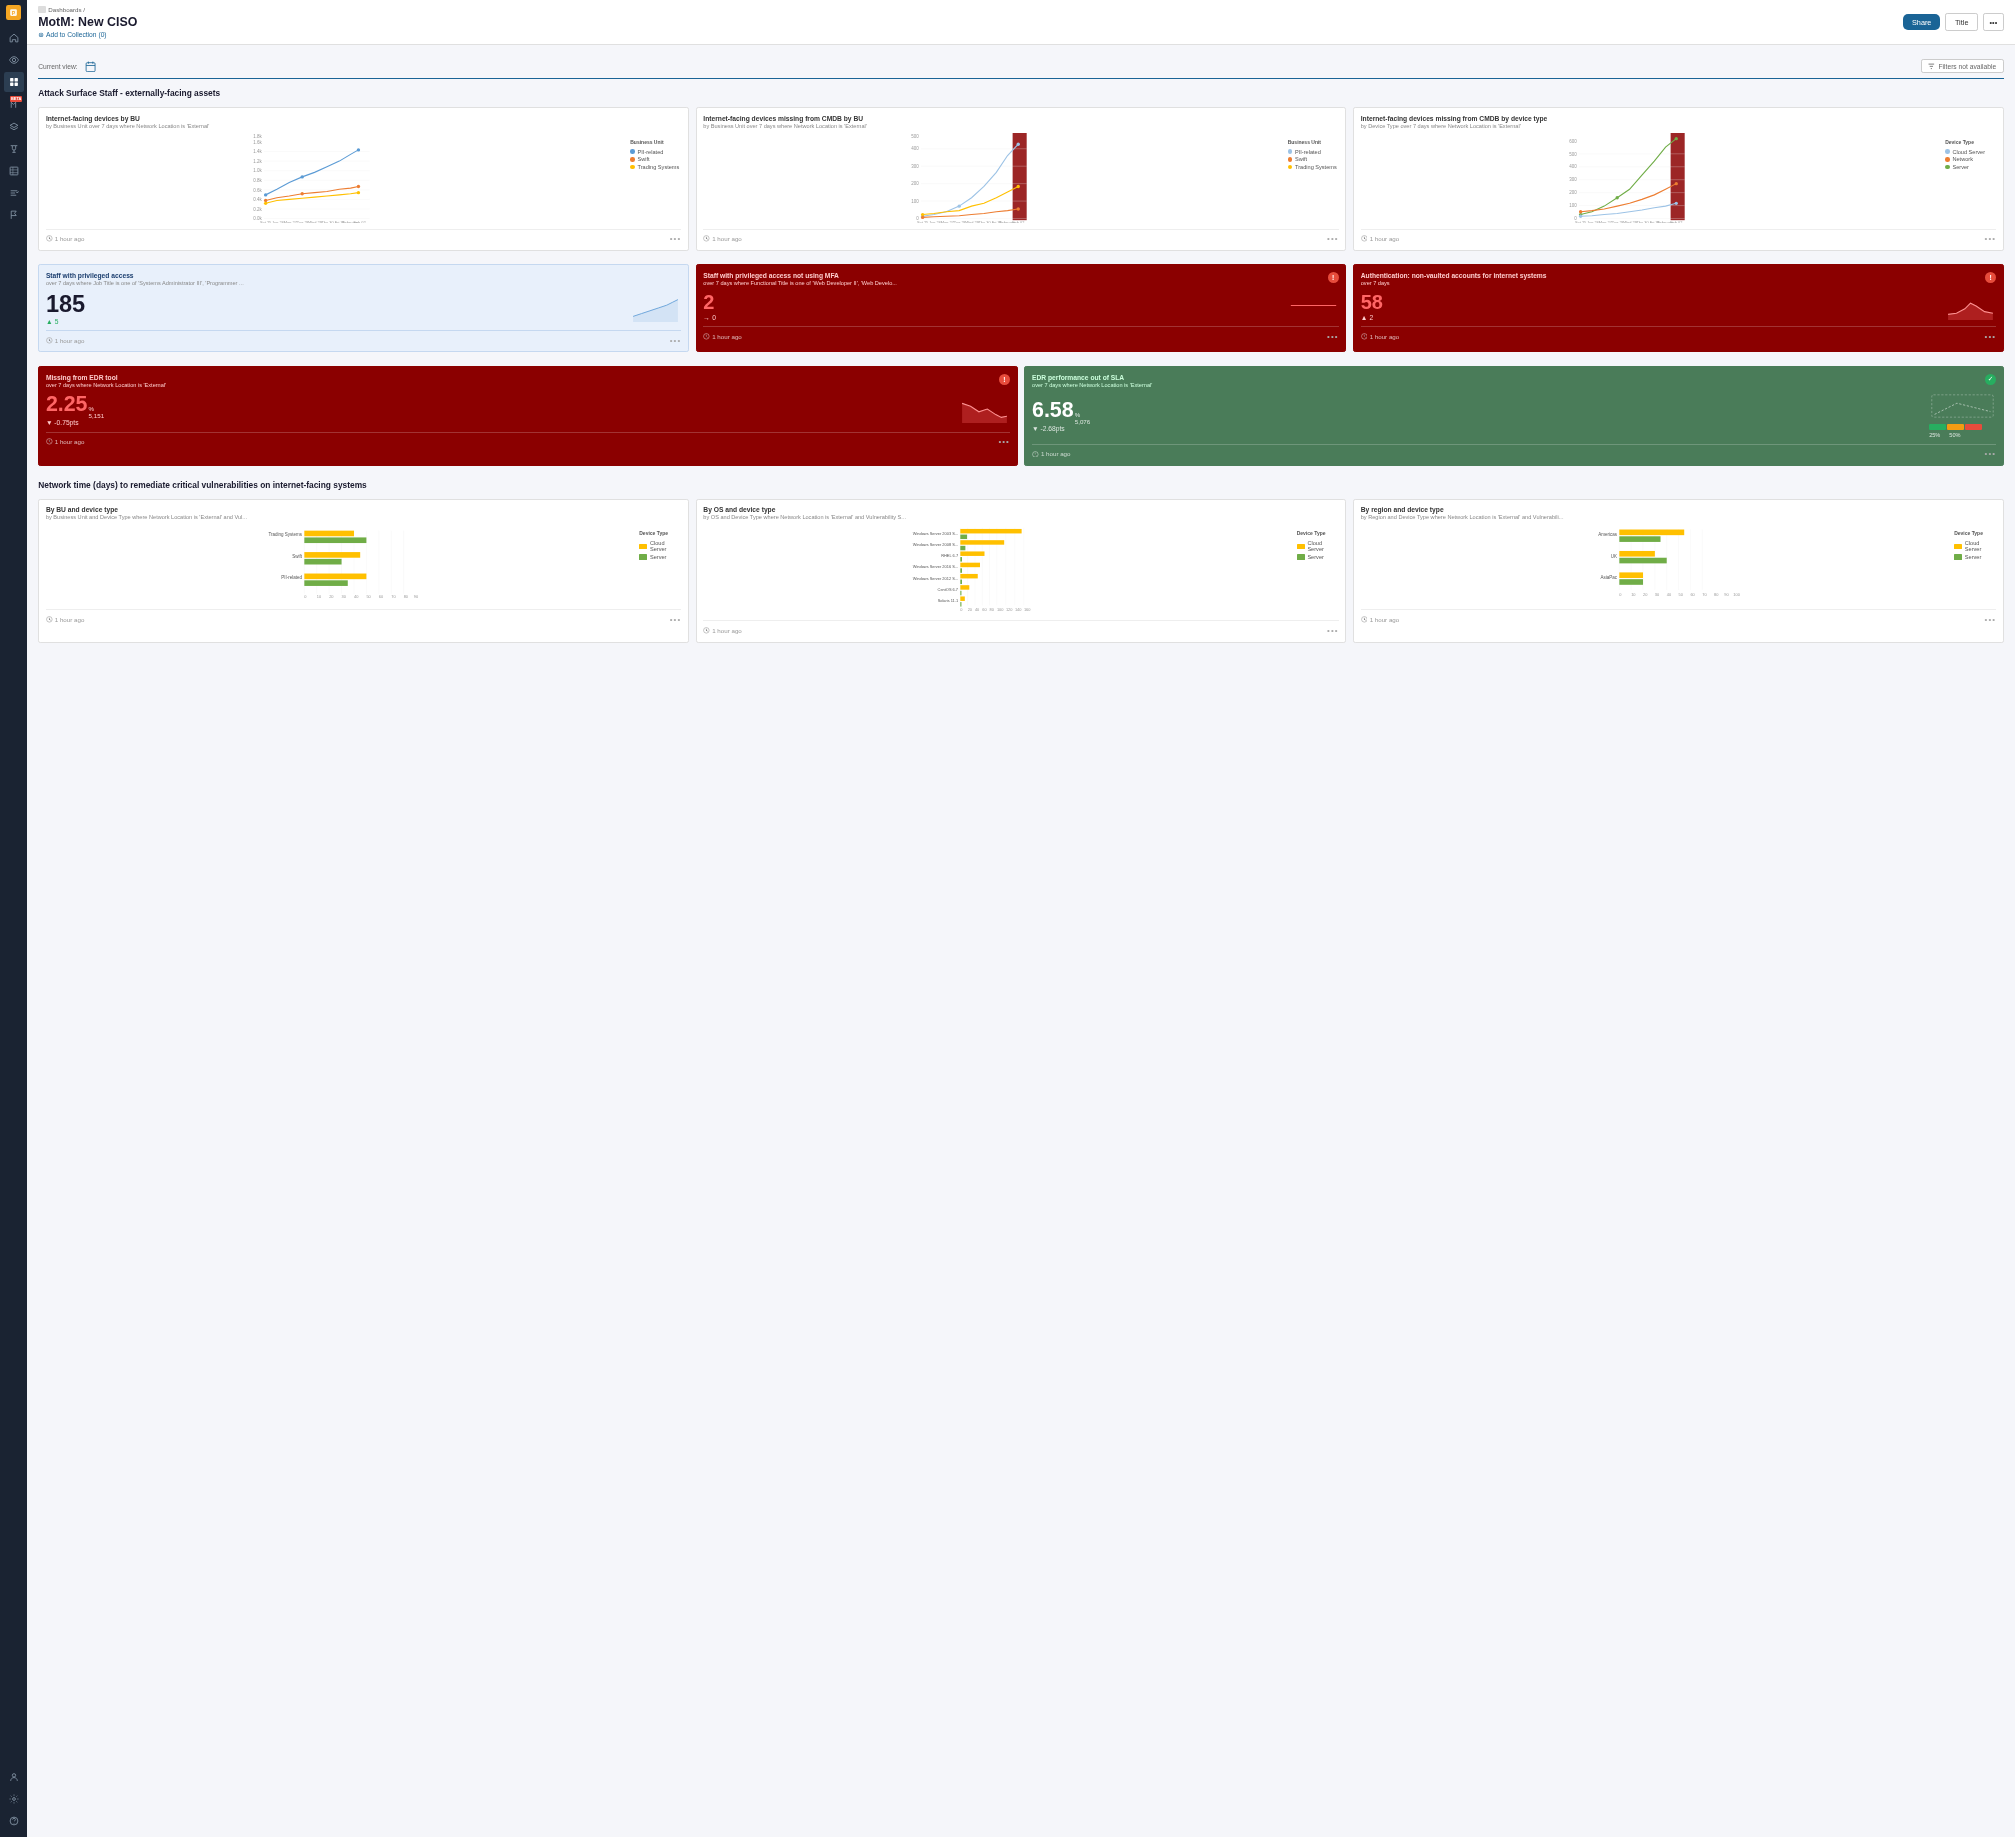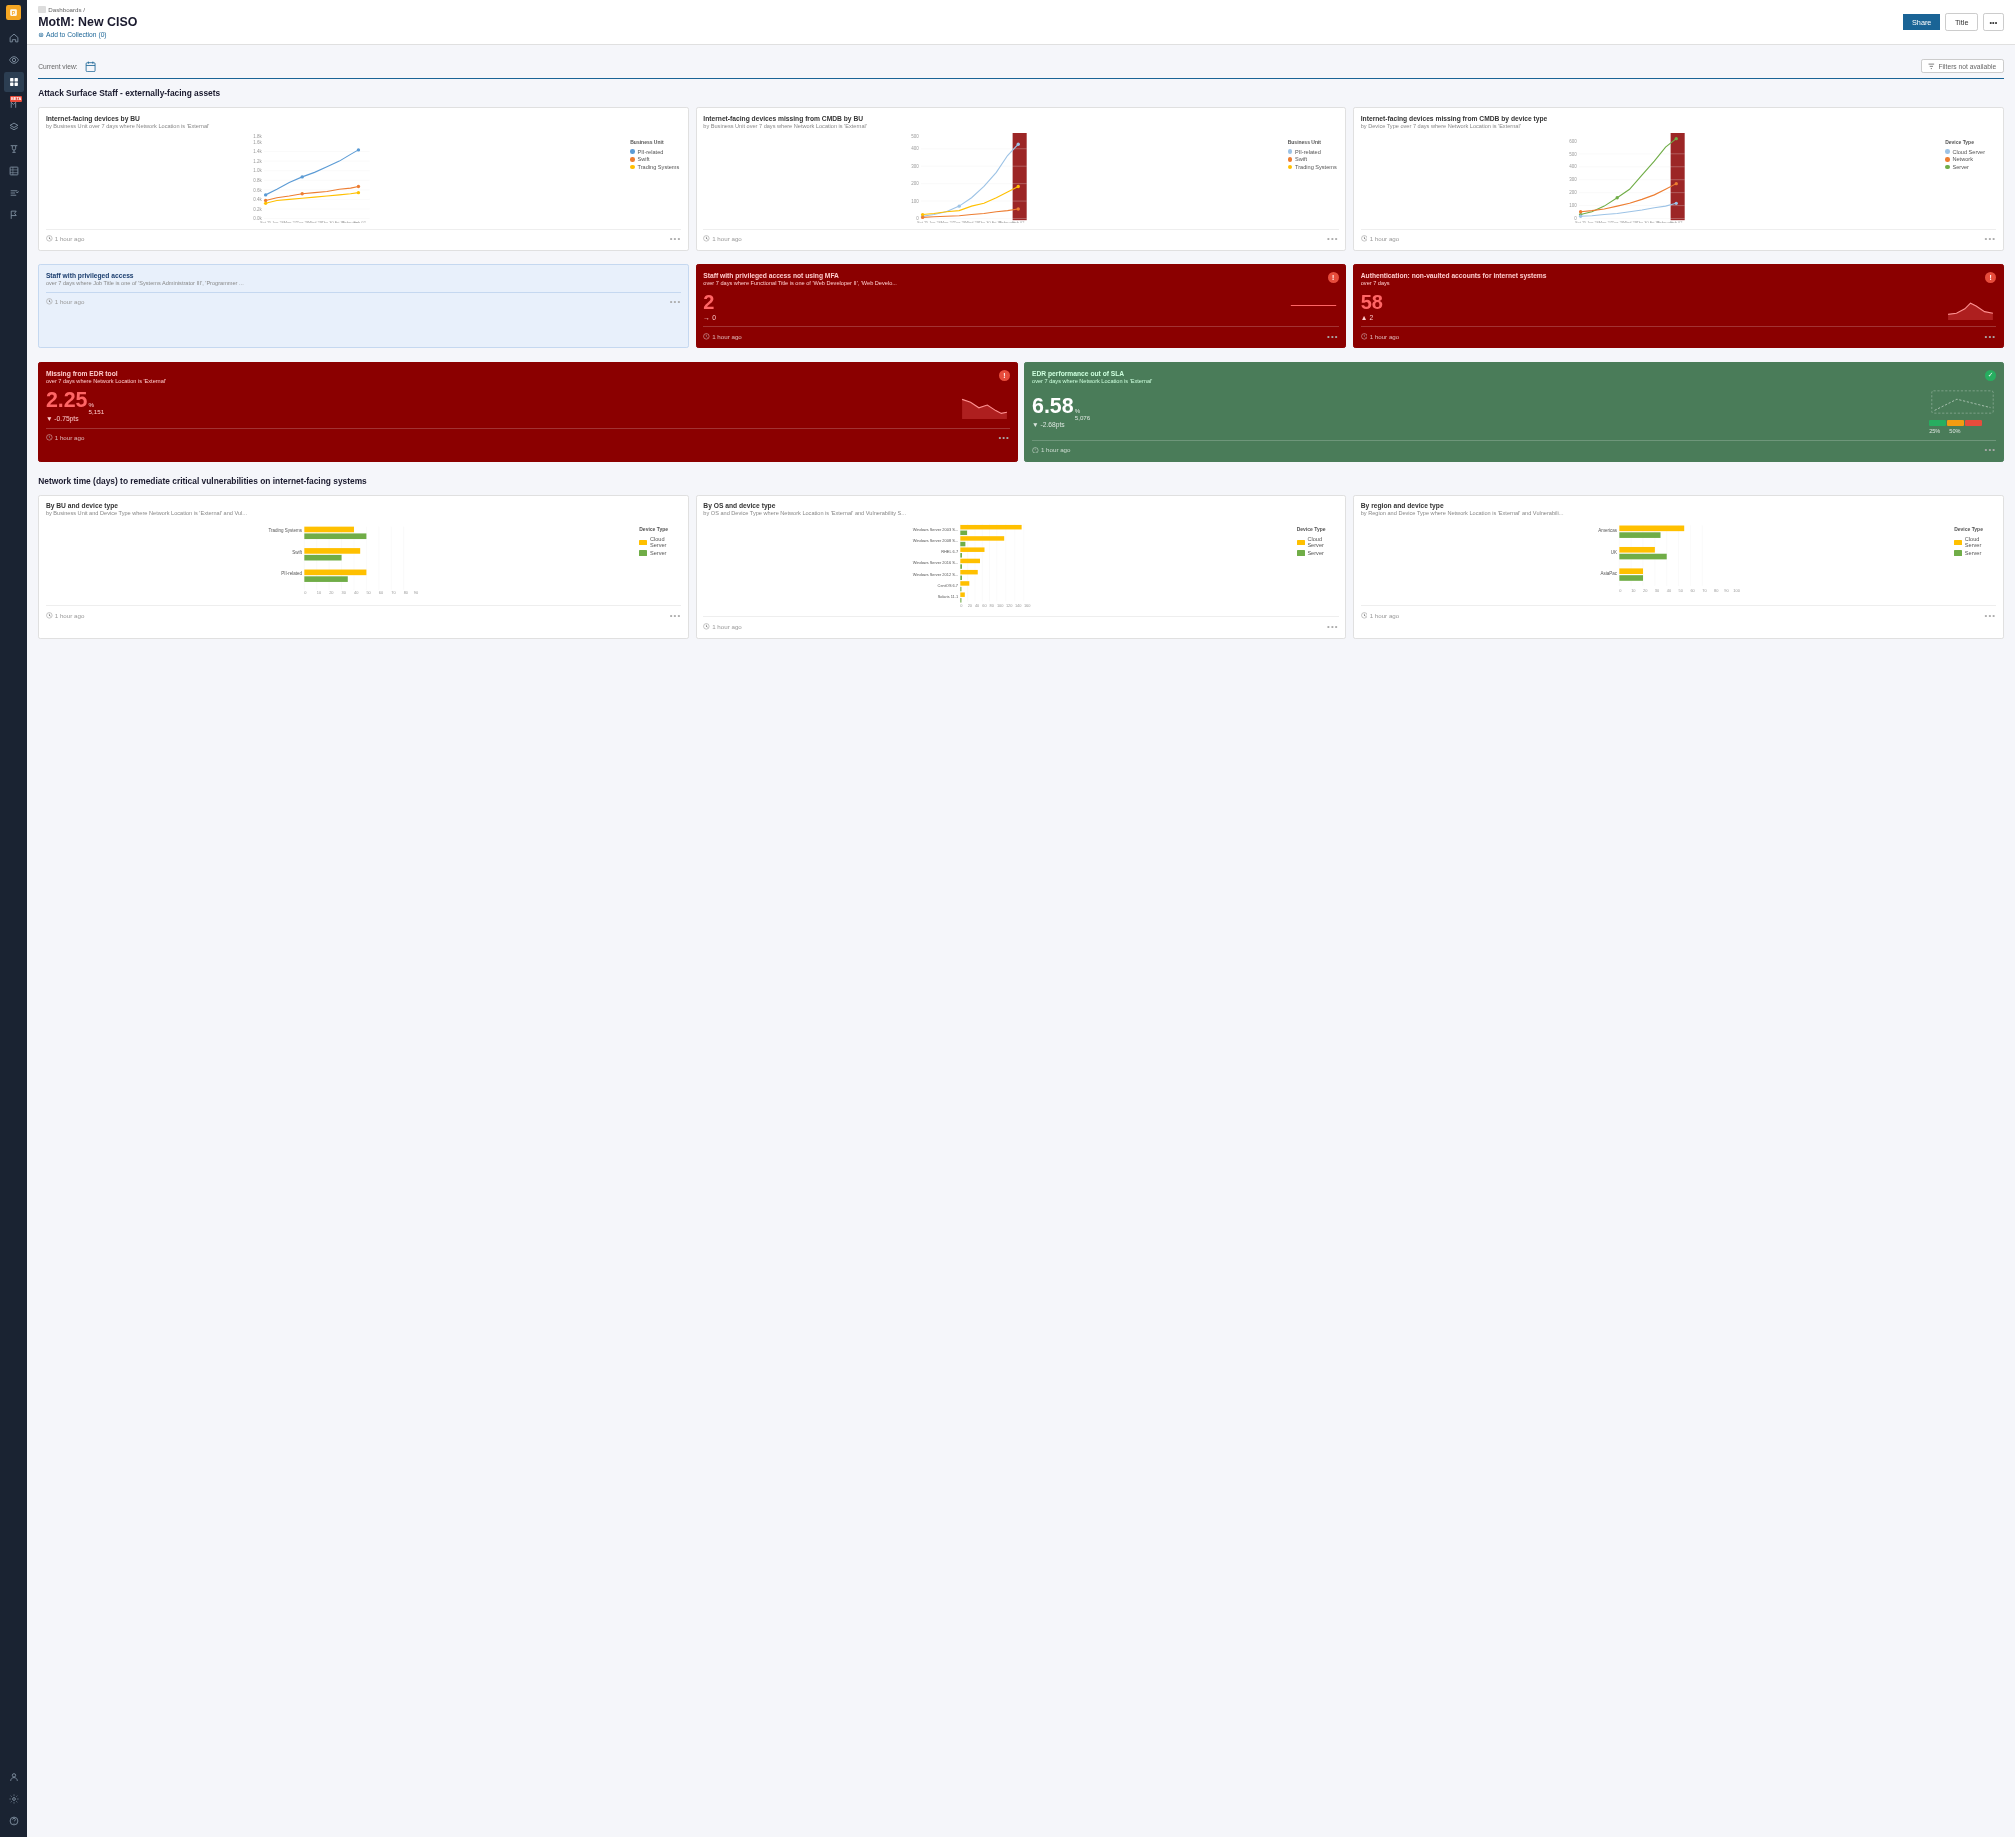--- a/index.html
+++ b/index.html
@@ -17,21 +17,21 @@
     
     .main { flex: 1; overflow-y: auto; display: flex; flex-direction: column; }
 
     
     .header { background: #fff; border-bottom: 0.6px solid #e0e0e0; padding: 5.6px 11.2px; display: flex; justify-content: space-between; align-items: center; flex-shrink: 0; gap: 28px; }
     .header-left { display: flex; flex-direction: column; }
     .breadcrumb { font-size: 6.2px; color: #666; display: flex; align-items: center; gap: 2.2px; margin-bottom: 1.1px; }
     .breadcrumb-icon { width: 7.9px; height: 7.9px; background: #ddd; border-radius: 1.1px; display: inline-block; }
     .page-title { font-size: 12.4px; font-weight: bold; color: #1a1a2e; }
     .header-actions { display: flex; gap: 4.5px; align-items: center; }
-    .btn-primary { background: #1a6496; color: #fff; border: none; padding: 3.4px 9px; border-radius: 0; font-size: 7.3px; cursor: pointer; font-weight: 500; }
+    .btn-primary { background: #1a6496; color: #fff; border: none; padding: 3.4px 9px; border-radius: 5px; font-size: 7.3px; cursor: pointer; font-weight: 500; }
     .btn-secondary { background: #fff; color: #333; border: 0.6px solid #ccc; padding: 3.4px 9px; border-radius: 2.2px; font-size: 7.3px; cursor: pointer; }
     .btn-dots { background: #fff; color: #333; border: 0.6px solid #ccc; padding: 3.4px 5.6px; border-radius: 2.2px; font-size: 7.3px; cursor: pointer; }
     .add-collection { font-size: 6.7px; color: #1a6496; cursor: pointer; display: flex; align-items: center; gap: 2.2px; margin-top: 2.2px; }
 
     
     .content { padding: 9px 11.2px; flex: 1; }
 
     
     .current-view-bar { display: flex; justify-content: space-between; align-items: center; margin-bottom: 9px; padding: 4.5px 0; border-bottom: 1.1px solid #1a6496; }
     .filter-btn { background: #fff; border: 0.6px solid #ccc; padding: 2.8px 6.7px; border-radius: 2.2px; font-size: 6.7px; color: #666; cursor: pointer; display: flex; align-items: center; gap: 3.4px; }
@@ -433,20 +433,33 @@
 
     <div class="section">
       <div class="card-grid-3">
 
         <div class="metric-card" style="background:#e8f0fb;border-color:#c5d8f0;">
           <div class="metric-card-header">
             <div>
               <div class="metric-card-title" style="color:#1a3d6e;">Staff with privileged access</div>
               <div class="metric-card-subtitle">over 7 days where Job Title is one of 'Systems Administrator III', 'Programmer ...</div>
             </div>
+          </div>
+          <div class="metric-card-body">
+            <div>
+              <div class="metric-value" style="font-size:23.6px;color:#1a1a2e;">185</div>
+              <div class="metric-delta delta-up">
+                <span>▲</span>
+                  <span>5</span>
+              </div>
+            </div>
+            <svg width="51" height="28" viewBox="0 0 90 50">
+              <polyline points="5,40 20,35 35,30 50,25 65,20 75,15 85,10" stroke="#5b9bd5" stroke-width="1.5" fill="none"></polyline>
+              <polyline points="5,40 20,35 35,30 50,25 65,20 75,15 85,10 85,50 5,50" fill="#5b9bd5" opacity="0.15"></polyline>
+            </svg>
           </div>
           <div class="card-footer" style="border-top-color:#c5d8f0;">
             <div style="display:flex;align-items:center;gap:2.2px;">
               <svg width="6.7" height="6.7" viewBox="0 0 12 12">
                   <circle cx="6" cy="6" r="5" stroke="#aaa" stroke-width="1.2" fill="none"></circle>
                   <path d="M6 3v3l2 2" stroke="#aaa" stroke-width="1.2"></path>
                 </svg>
               <span>1 hour ago</span>
             </div>
             <span class="dots-menu">•••</span>

